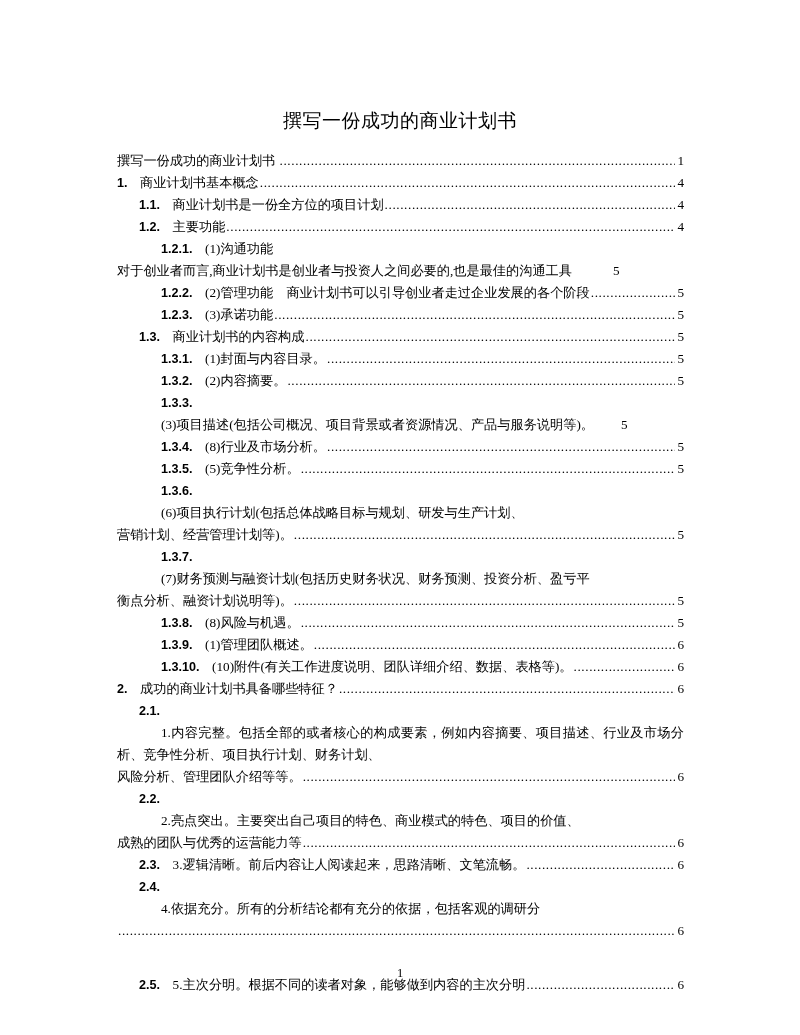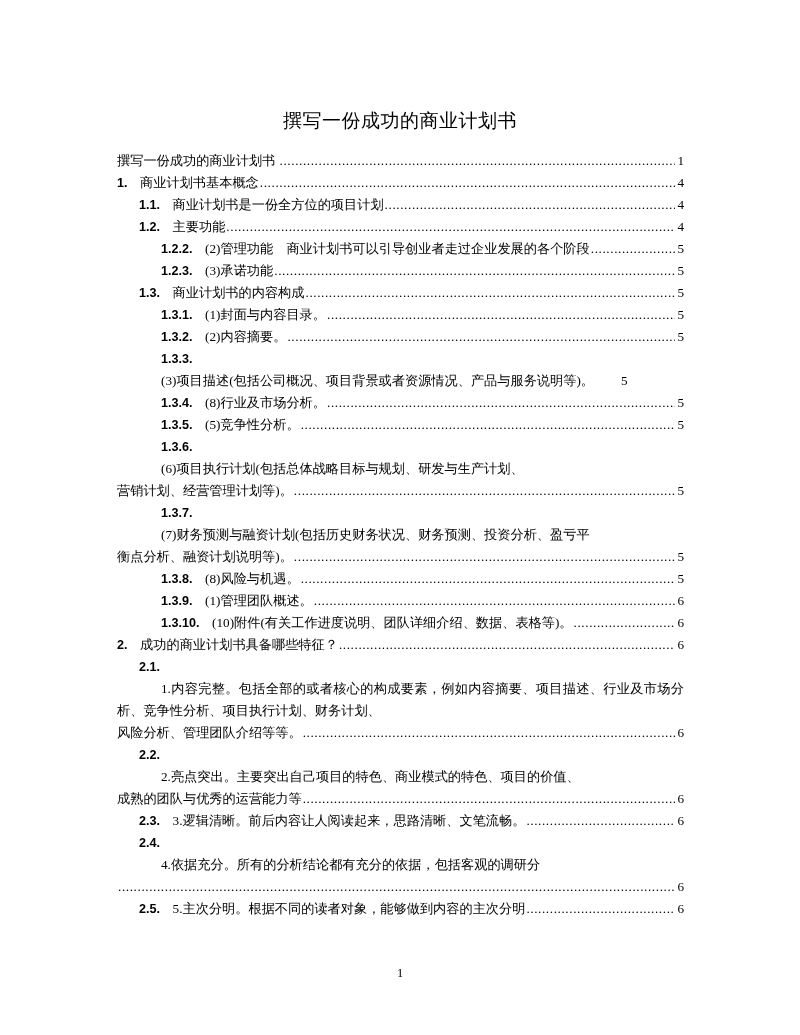--- a/index.html
+++ b/index.html
@@ -160,20 +160,22 @@
       </div>
       <div class="toc-entry lvl2" id="toc-1-2">
         <span class="row">
           <span class="num label" style="padding-left: 22px;">1.2. </span>
           <span class="txt body">主要功能</span>
           <span class="leader"></span>
           <span class="pg">4</span>
         </span>
       </div>
       <div class="toc-entry lvl3" id="toc-1-2-1">
+        <span class="num-line"><span class="num label" style="padding-left: 44px;">1.2.1. </span><span class="txt body">(1)沟通功能</span></span>
+        <span class="cont indent-none" style="white-space: normal;"><span class="txt body">对于创业者而言,商业计划书是创业者与投资人之间必要的,也是最佳的沟通工具</span><span class="tabgap"></span><span class="pg">5</span></span>
       </div>
       <div class="toc-entry lvl3" id="toc-1-2-2">
         <span class="row">
           <span class="num label" style="padding-left: 44px;">1.2.2. </span>
           <span class="txt body">(2)管理功能 商业计划书可以引导创业者走过企业发展的各个阶段</span>
           <span class="leader"></span>
           <span class="pg">5</span>
         </span>
       </div>
       <div class="toc-entry lvl3" id="toc-1-2-3">
@@ -307,21 +309,21 @@
       <div class="toc-entry lvl2" id="toc-2-4">
         <span class="num-line"><span class="num label" style="padding-left: 22px;">2.4. </span></span>
         <span class="cont" style="white-space: normal;"><span class="txt body">4.依据充分。所有的分析结论都有充分的依据，包括客观的调研分</span></span>
         <span class="tail">
           <span class="leader"></span>
           <span class="pg">6</span>
         </span>
       </div>
       <div class="toc-entry lvl2" id="toc-2-5">
         <span class="row">
-          <span class="num label" style="padding-left: 22px;">2.5. </span>
+          <span class="num label" style="padding-left: 22px; margin-top: 32px;">2.5. </span>
           <span class="txt body">5.主次分明。根据不同的读者对象，能够做到内容的主次分明</span>
           <span class="leader"></span>
           <span class="pg">6</span>
         </span>
       </div>
     </div>
 
   <div id="page-number">1</div>
 
 </div>

